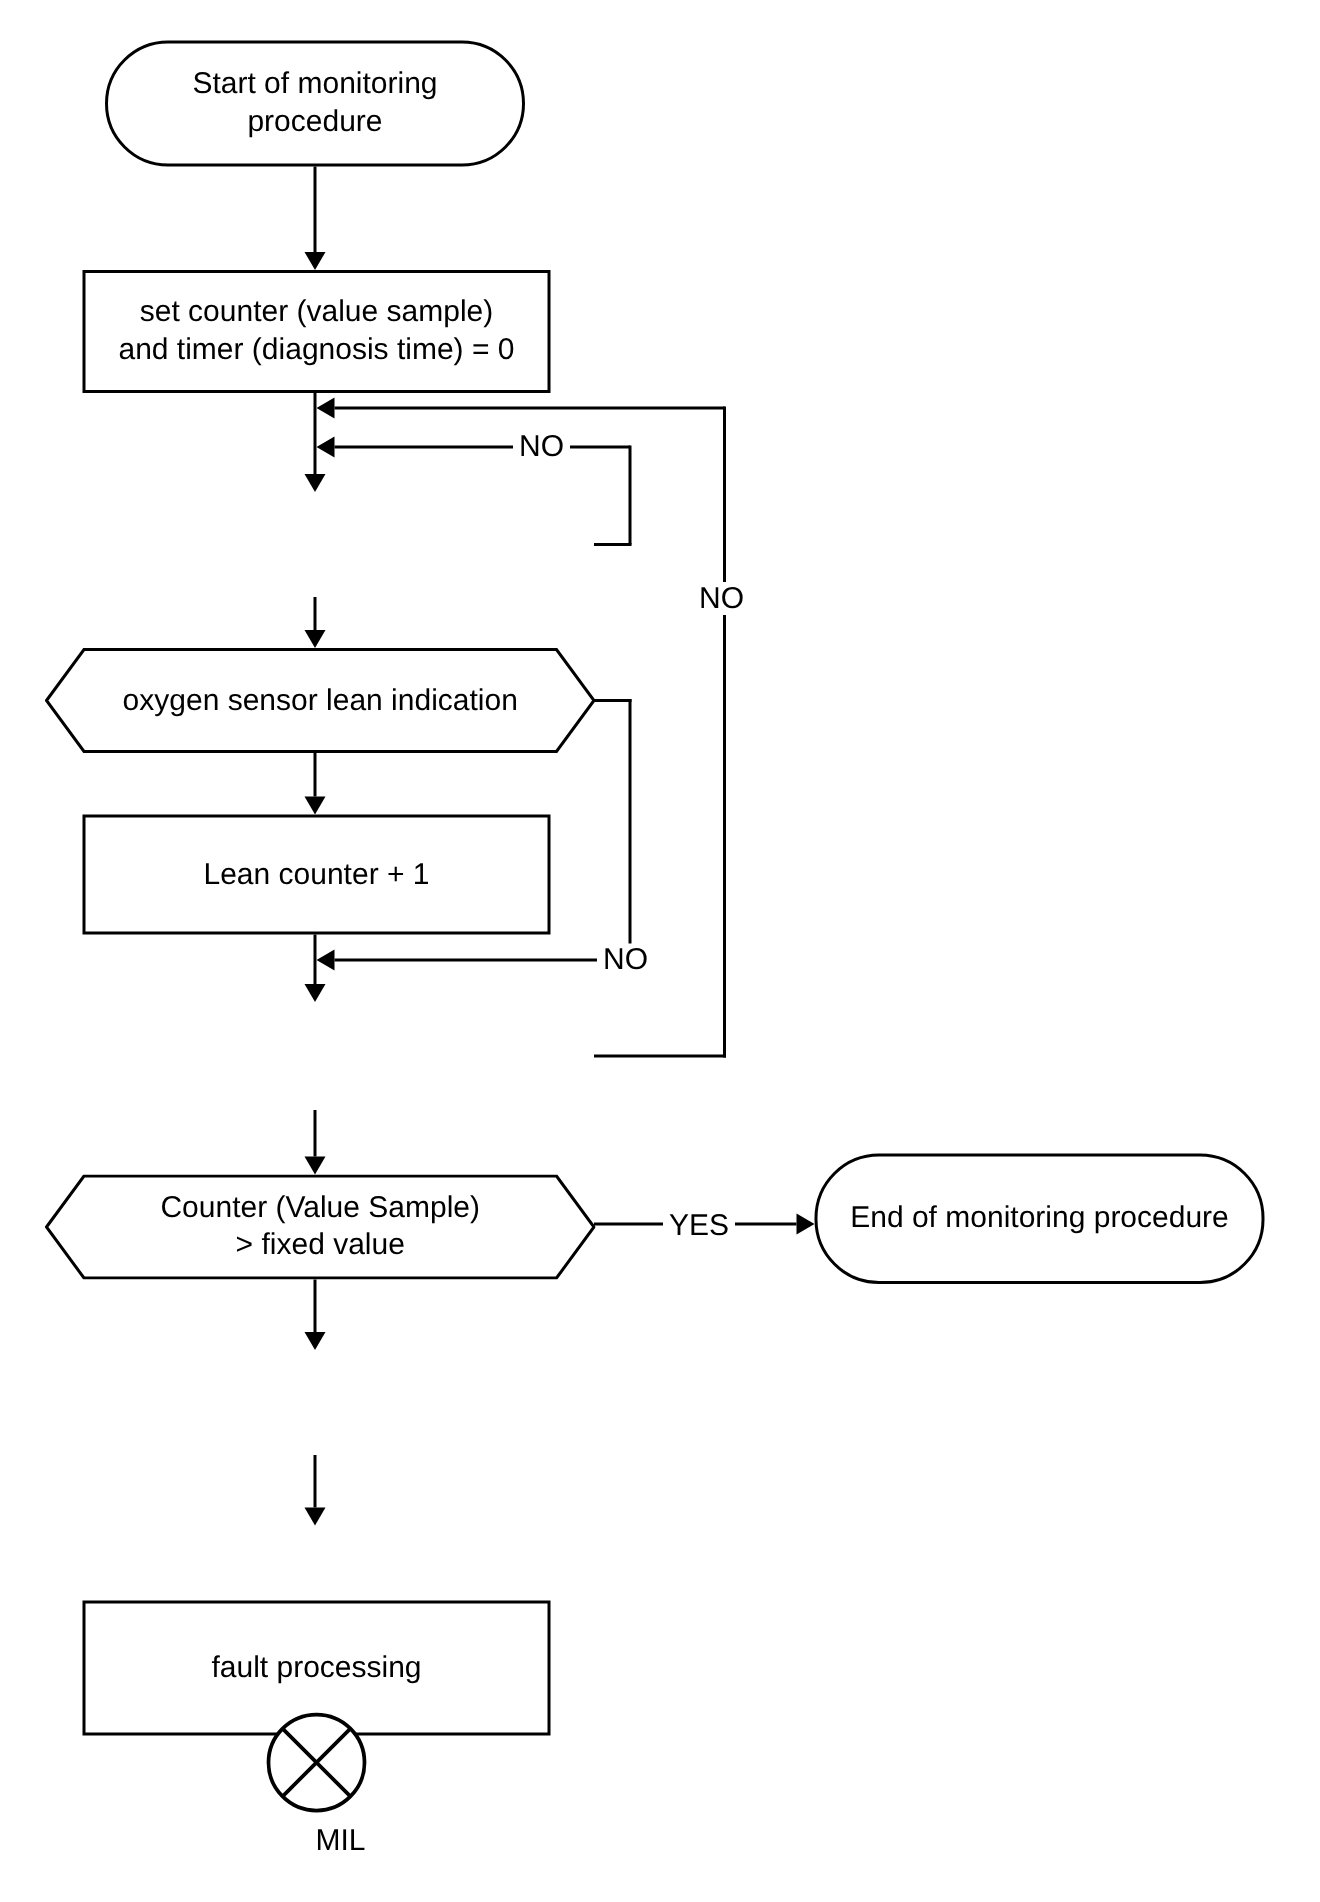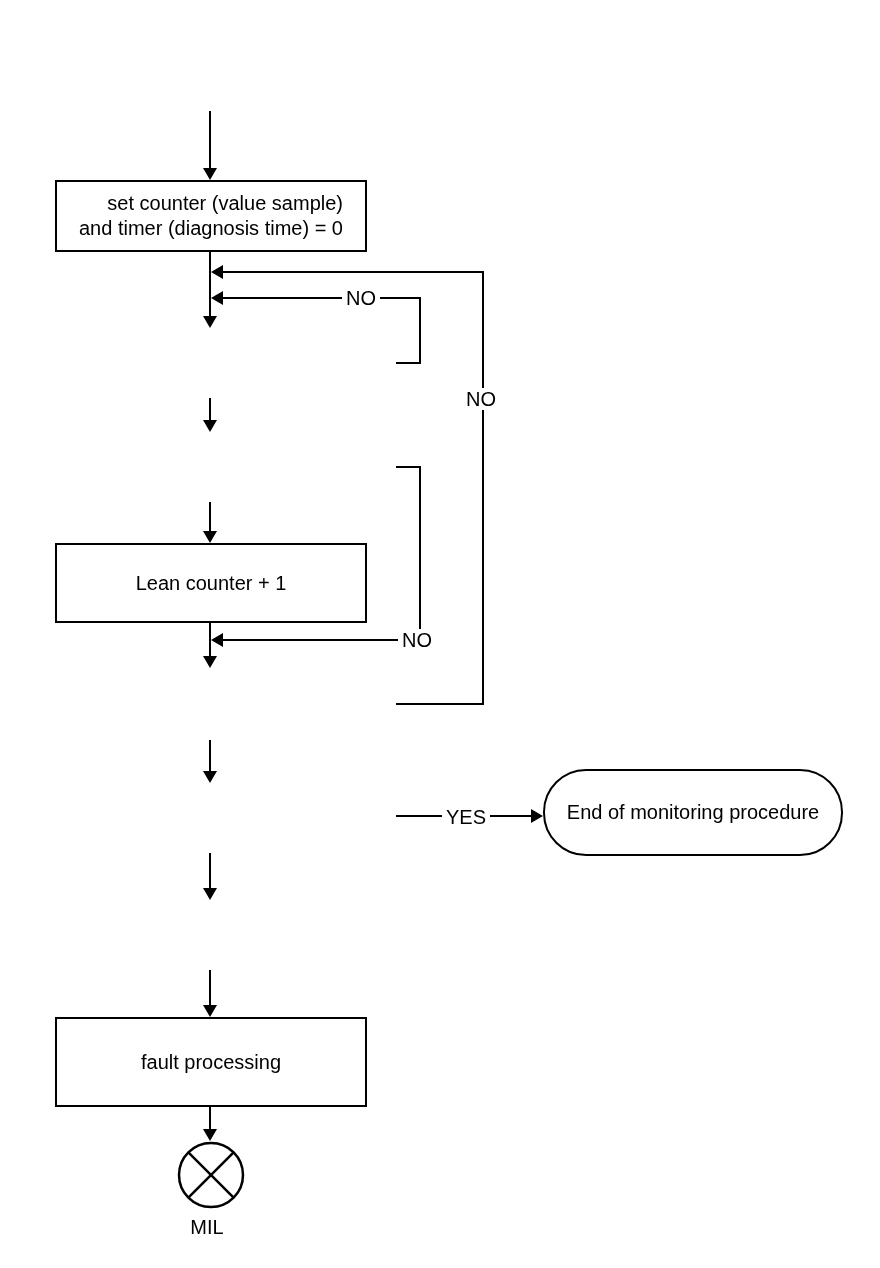--- a/index.html
+++ b/index.html
@@ -58,21 +58,21 @@
     position: absolute;
     background: #ffffff;
     font-size: 20px; line-height: 22px;
     padding: 0 4px;
     transform: translate(-50%, -50%);
   }
   .mil-wrap { position: absolute; }
   .mil-text {
     position: absolute;
     transform: translateX(-50%);
-    font-size: 20px; line-height: 24px;
+    font-size: 20px; line-height: 24px; margin-left: 20px;
   }
 </style>
 </head>
 <body>
 
 <div id="canvas">
 
   <div class="vline" style="left:209px; top:111px;  height:57px;"></div>
   <div class="vline" style="left:209px; top:250px;  height:66px;"></div>
   <div class="vline" style="left:209px; top:398px;  height:22px;"></div>
@@ -104,40 +104,57 @@
   <div class="arr-down" style="left:203px; top:888px;"></div>
   <div class="arr-down" style="left:203px; top:1005px;"></div>
   <div class="arr-down" style="left:203px; top:1129px;"></div>
 
   <div class="arr-left" style="left:211px; top:265px;"></div>
   <div class="arr-left" style="left:211px; top:291px;"></div>
   <div class="arr-left" style="left:211px; top:633px;"></div>
 
   <div class="arr-right" style="left:531px; top:809px;"></div>
 
+  <div class="node terminator" style="left:70px; top:27px; width:280px; height:84px; border-radius:42px;">
+    <span>Start of monitoring
+procedure</span>
+  </div>
 
-  <div class="node process" style="left:55px; top:180px; width:312px; height:72px;text-align:right;">
+  <div class="node process" style="left:55px; top:180px; width:312px; height:82px;">
     <span>set counter (value sample)
 and timer (diagnosis time) = 0</span>
   </div>
 
 
+  <div class="node hex" style="left:30px; top:432px; width:367px; height:70px;">
+    <svg width="367" height="70" viewBox="0 0 367 70">
+      <polygon points="1,35 26,1 341,1 366,35 341,69 26,69" fill="#ffffff" stroke="#000000" stroke-width="2"></polygon>
+    </svg>
+    <div class="hex-text">oxygen sensor lean indication</div>
+  </div>
 
   <div class="node process" style="left:55px; top:543px; width:312px; height:80px;">
     <span>Lean counter + 1</span>
   </div>
 
 
+  <div class="node hex" style="left:30px; top:783px; width:367px; height:70px;">
+    <svg width="367" height="70" viewBox="0 0 367 70">
+      <polygon points="1,35 26,1 341,1 366,35 341,69 26,69" fill="#ffffff" stroke="#000000" stroke-width="2"></polygon>
+    </svg>
+    <div class="hex-text">Counter (Value Sample)
+&gt; fixed value</div>
+  </div>
 
   <div class="node terminator" style="left:543px; top:769px; width:300px; height:87px; border-radius:43px;">
     <span>End of monitoring procedure</span>
   </div>
 
 
-  <div class="node process" style="left:55px; top:1017px; width:312px; height:90px;">
+  <div class="node process" style="left:55px; top:1067px; width:312px; height:90px;">
     <span>fault processing</span>
   </div>
 
   <div class="mil-wrap" style="left:177px; top:1141px; width:68px; height:68px;">
     <svg width="68" height="68" viewBox="0 0 68 68">
       <circle cx="34" cy="34" r="32" fill="#ffffff" stroke="#000000" stroke-width="2.5"></circle>
       <line x1="11.4" y1="11.4" x2="56.6" y2="56.6" stroke="#000000" stroke-width="2.5"></line>
       <line x1="56.6" y1="11.4" x2="11.4" y2="56.6" stroke="#000000" stroke-width="2.5"></line>
     </svg>
   </div>

